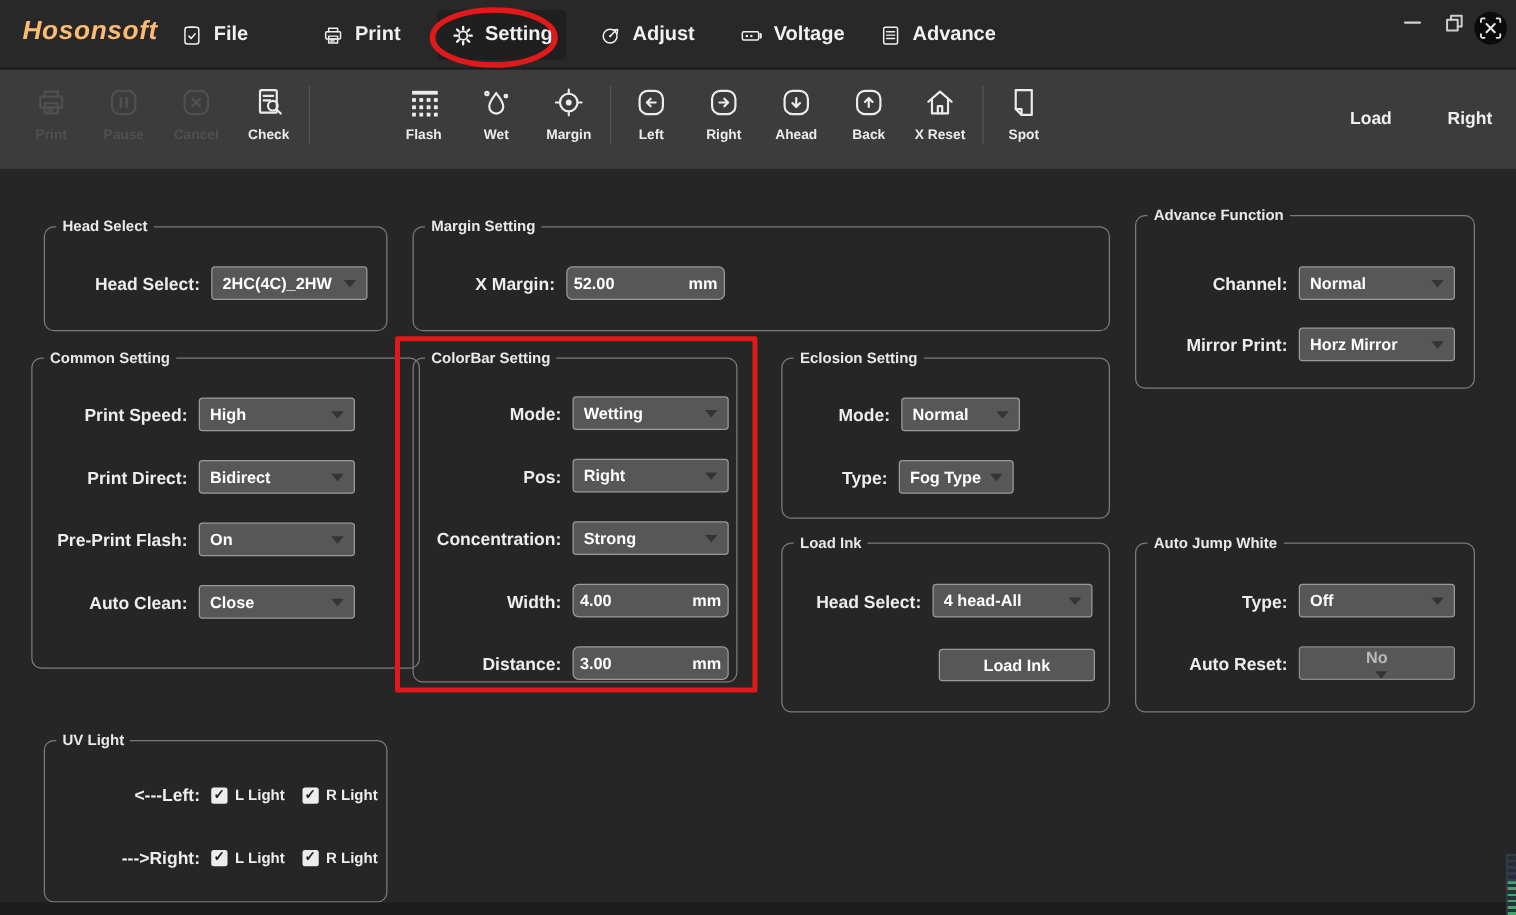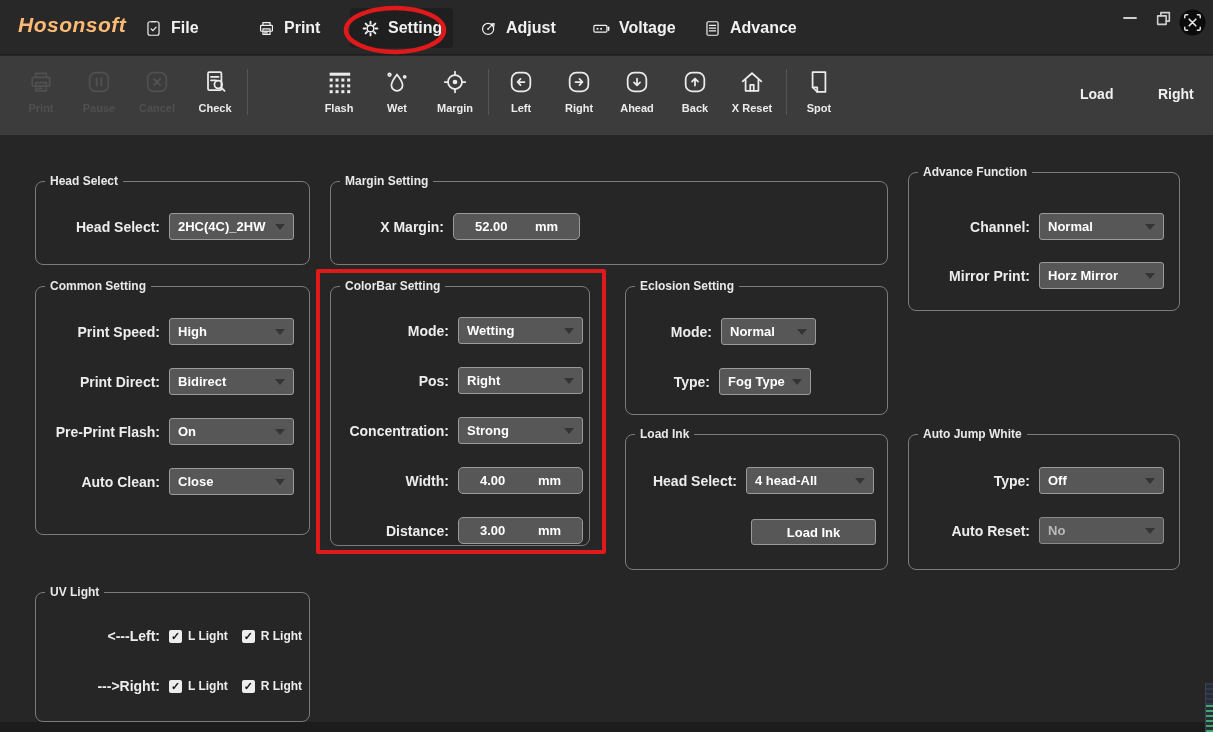--- a/index.html
+++ b/index.html
@@ -26,22 +26,22 @@
   .txtbtn { position:absolute; top:24px; color:#f0f0f0; font-size:14px; font-weight:600; padding:6px 8px; }
   
   .panel { position:absolute; border:1px solid #7b7b7b; border-radius:8px; }
   .legend { position:absolute; top:-8px; left:9px; background:#262626; padding:0 5px; font-size:12px; font-weight:600; color:#e9e9e9; white-space:nowrap; }
   .row { position:absolute; left:0; right:0; height:27px; display:flex; align-items:center; }
   .flabel { font-size:14px; font-weight:600; color:#ededed; text-align:right; padding-right:9px; flex:none; white-space:nowrap; }
   .dd { height:27px; flex:none; background:#575757; border:1px solid #9a9a9a; border-radius:3px; display:flex; align-items:center; justify-content:space-between; padding:0 8px; }
   .dd-val { color:#fff; font-size:13px; font-weight:600; white-space:nowrap; }
   .dd-arrow { width:0; height:0; border-left:5px solid transparent; border-right:5px solid transparent; border-top:6px solid #343434; flex:none; margin-left:6px; }
   .dd.dim .dd-val { color:#b9b9b9; }
-  .dd.dim { border-color:#8b8b8b; }
-  .inp { height:27px; flex:none; background:#575757; border:1px solid #9a9a9a; border-radius:5px; display:flex; align-items:center; justify-content:space-between; padding:0 21px; }
+  .dd.dim { border-color:#8b8b8b;flex-direction:column; }
+  .inp { height:27px; flex:none; background:#575757; border:1px solid #9a9a9a; border-radius:5px; display:flex; align-items:center; justify-content:space-between; padding:0 5px; }
   .inp-val, .inp-unit { color:#fff; font-size:13px; font-weight:600; }
   .pushbtn { position:absolute; height:26px; background:#575757; border:1px solid #9a9a9a; border-radius:3px; color:#fff; font-size:13px; font-weight:600; display:flex; align-items:center; justify-content:center; }
   .cbg { display:inline-flex; align-items:center; gap:6px; }
   .cb { width:13px; height:13px; background:#ededed; border-radius:2px; display:inline-flex; align-items:center; justify-content:center; flex:none; }
   .cb.checked::after { content:"✓"; font-size:11px; font-weight:bold; color:#1a1a1a; line-height:1; }
   .cbl { color:#ededed; font-size:12px; font-weight:600; white-space:nowrap; }
   
   .red-ellipse { position:absolute; left:342px; top:4px; pointer-events:none; }
   .red-rect { position:absolute; left:316px; top:269px; width:290px; height:285px; border:4px solid #e0191a; border-radius:2px; pointer-events:none; }
   
@@ -310,21 +310,21 @@
     </div>
     <div class="row" style="top:89px">
       <div class="flabel" style="width:130px">Mirror Print:</div>
       <div class="dd" style="width:125px">
         <span class="dd-val">Horz Mirror</span>
         <span class="dd-arrow"></span>
       </div>
     </div>
   </div>
 
-  <div class="panel" style="left:35px; top:286px; width:275px; height:249px">
+  <div class="panel" style="left:25px; top:286px; width:311px; height:249px">
     <span class="legend">Common Setting</span>
     <div class="row" style="top:31px">
       <div class="flabel" style="width:133px">Print Speed:</div>
       <div class="dd" style="width:125px">
         <span class="dd-val">High</span>
         <span class="dd-arrow"></span>
       </div>
     </div>
     <div class="row" style="top:81px">
       <div class="flabel" style="width:133px">Print Direct:</div>

